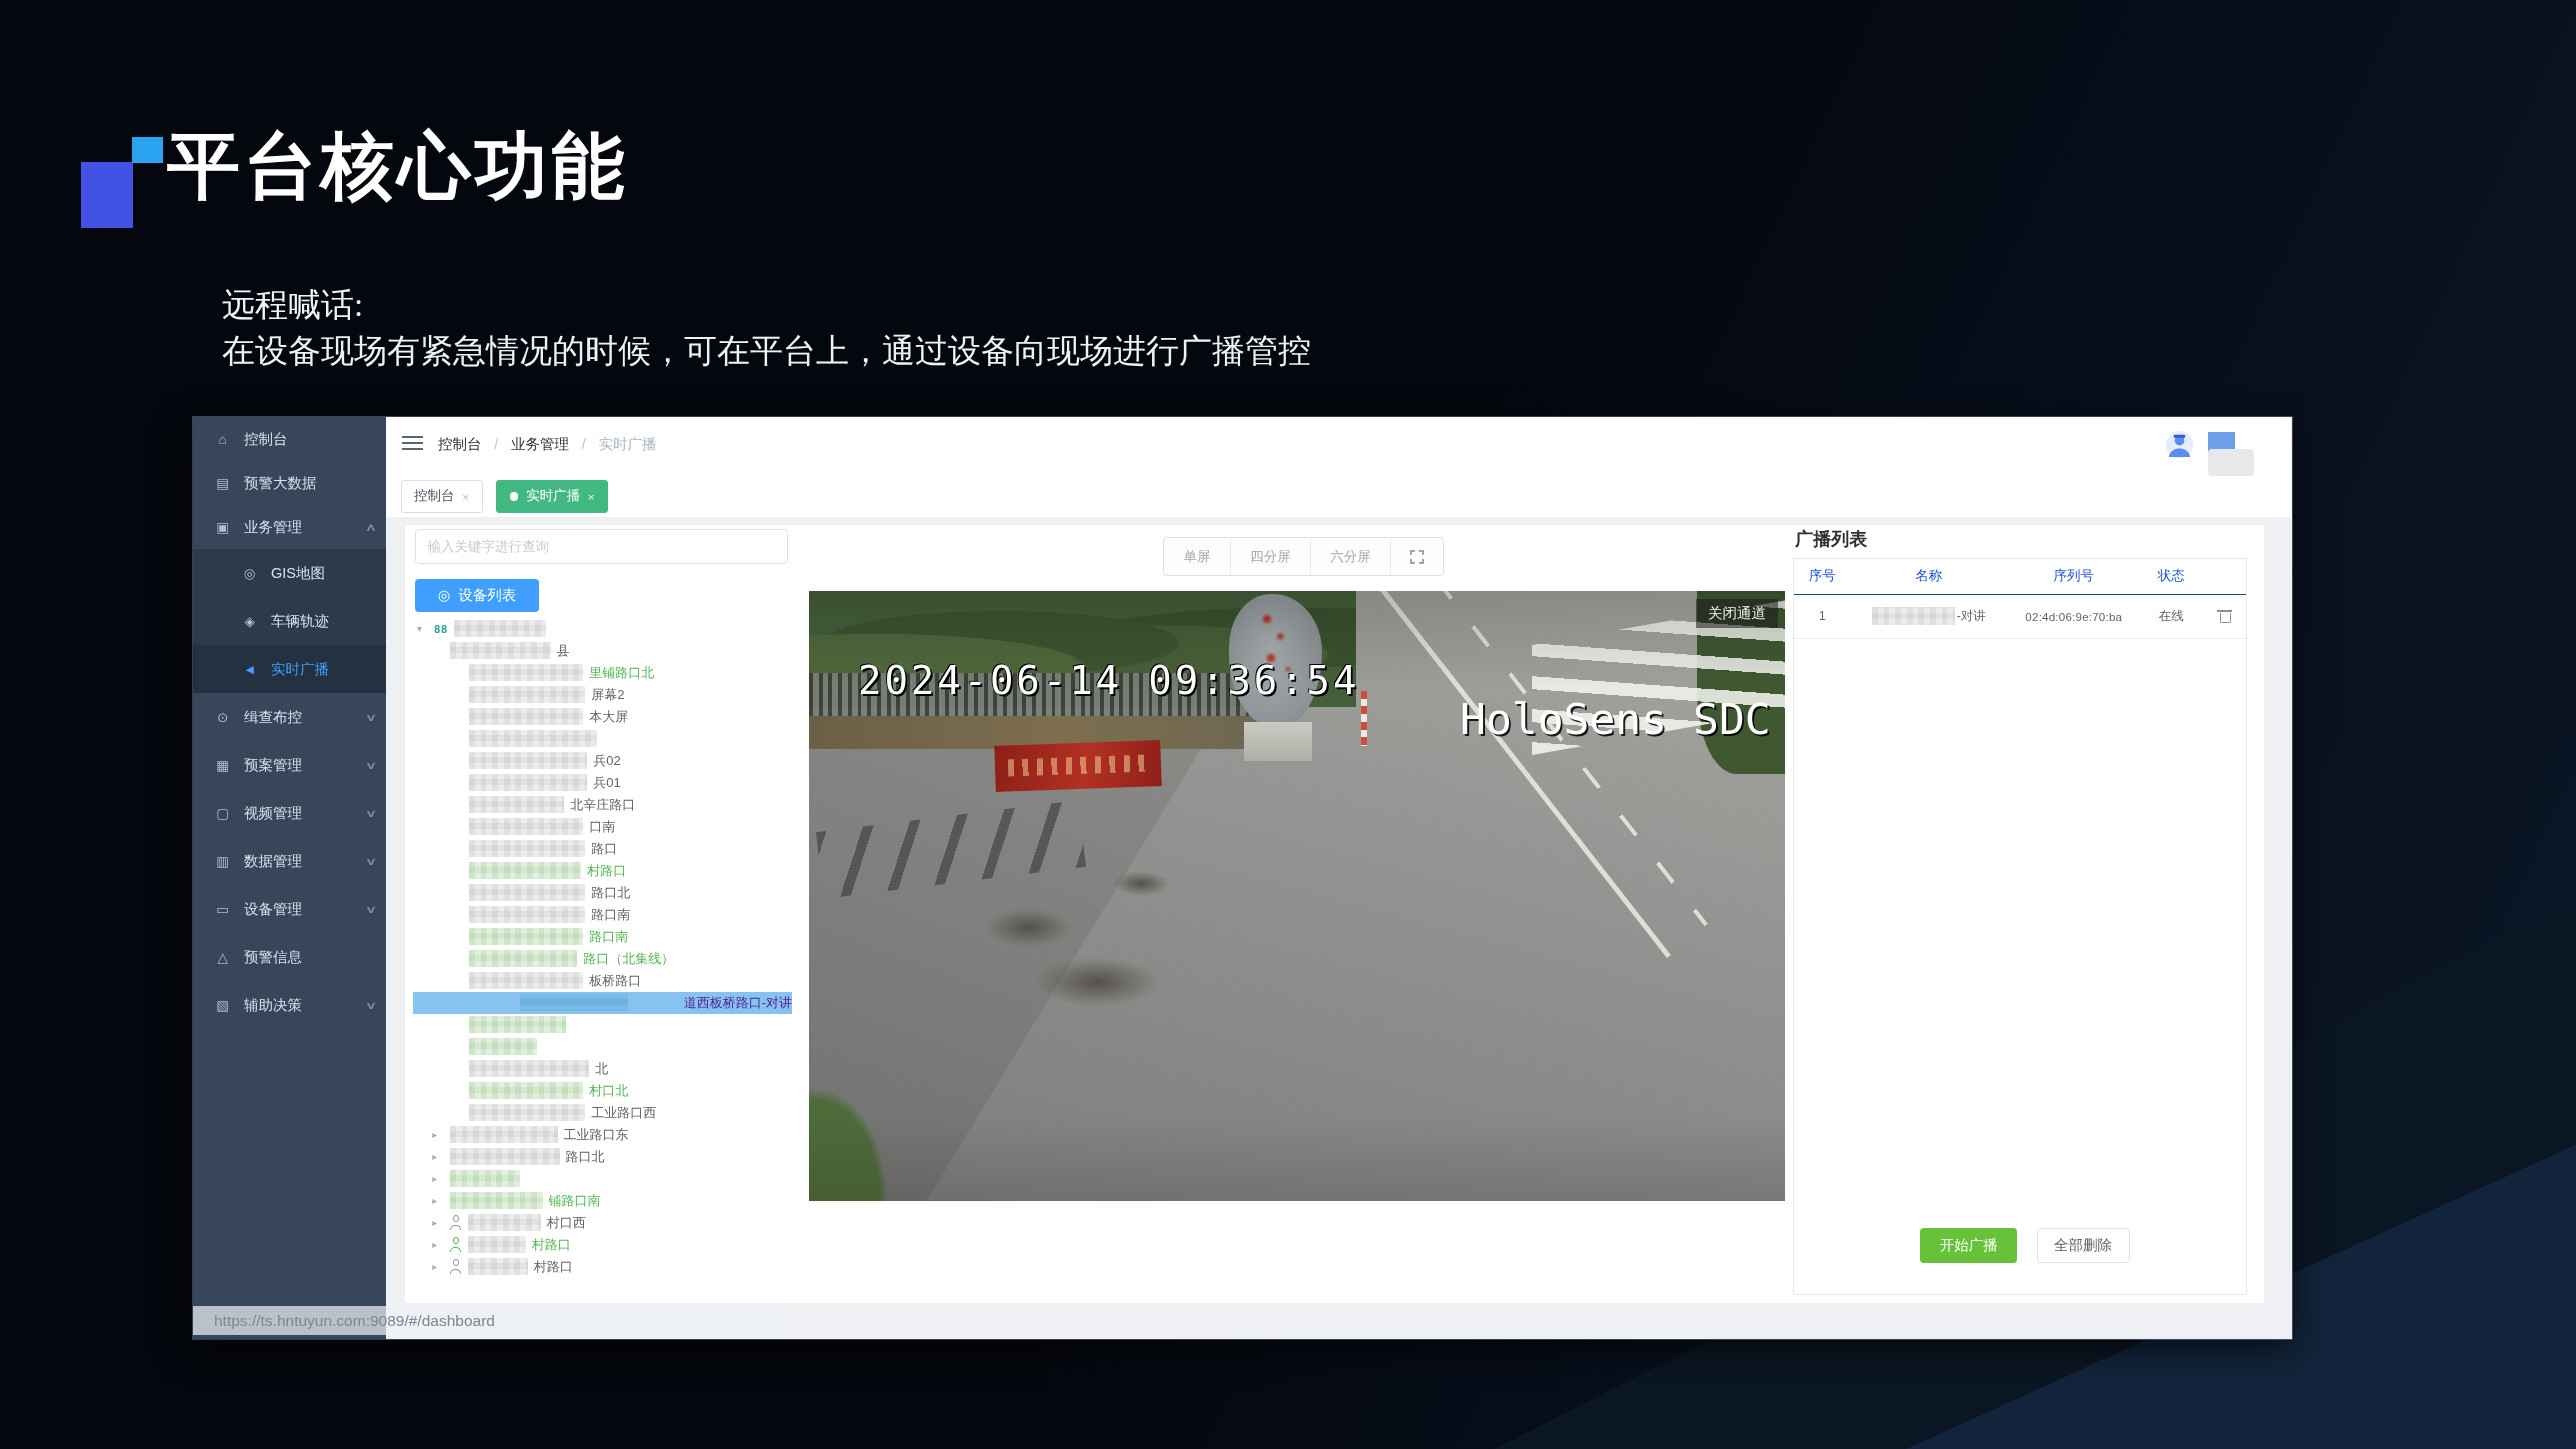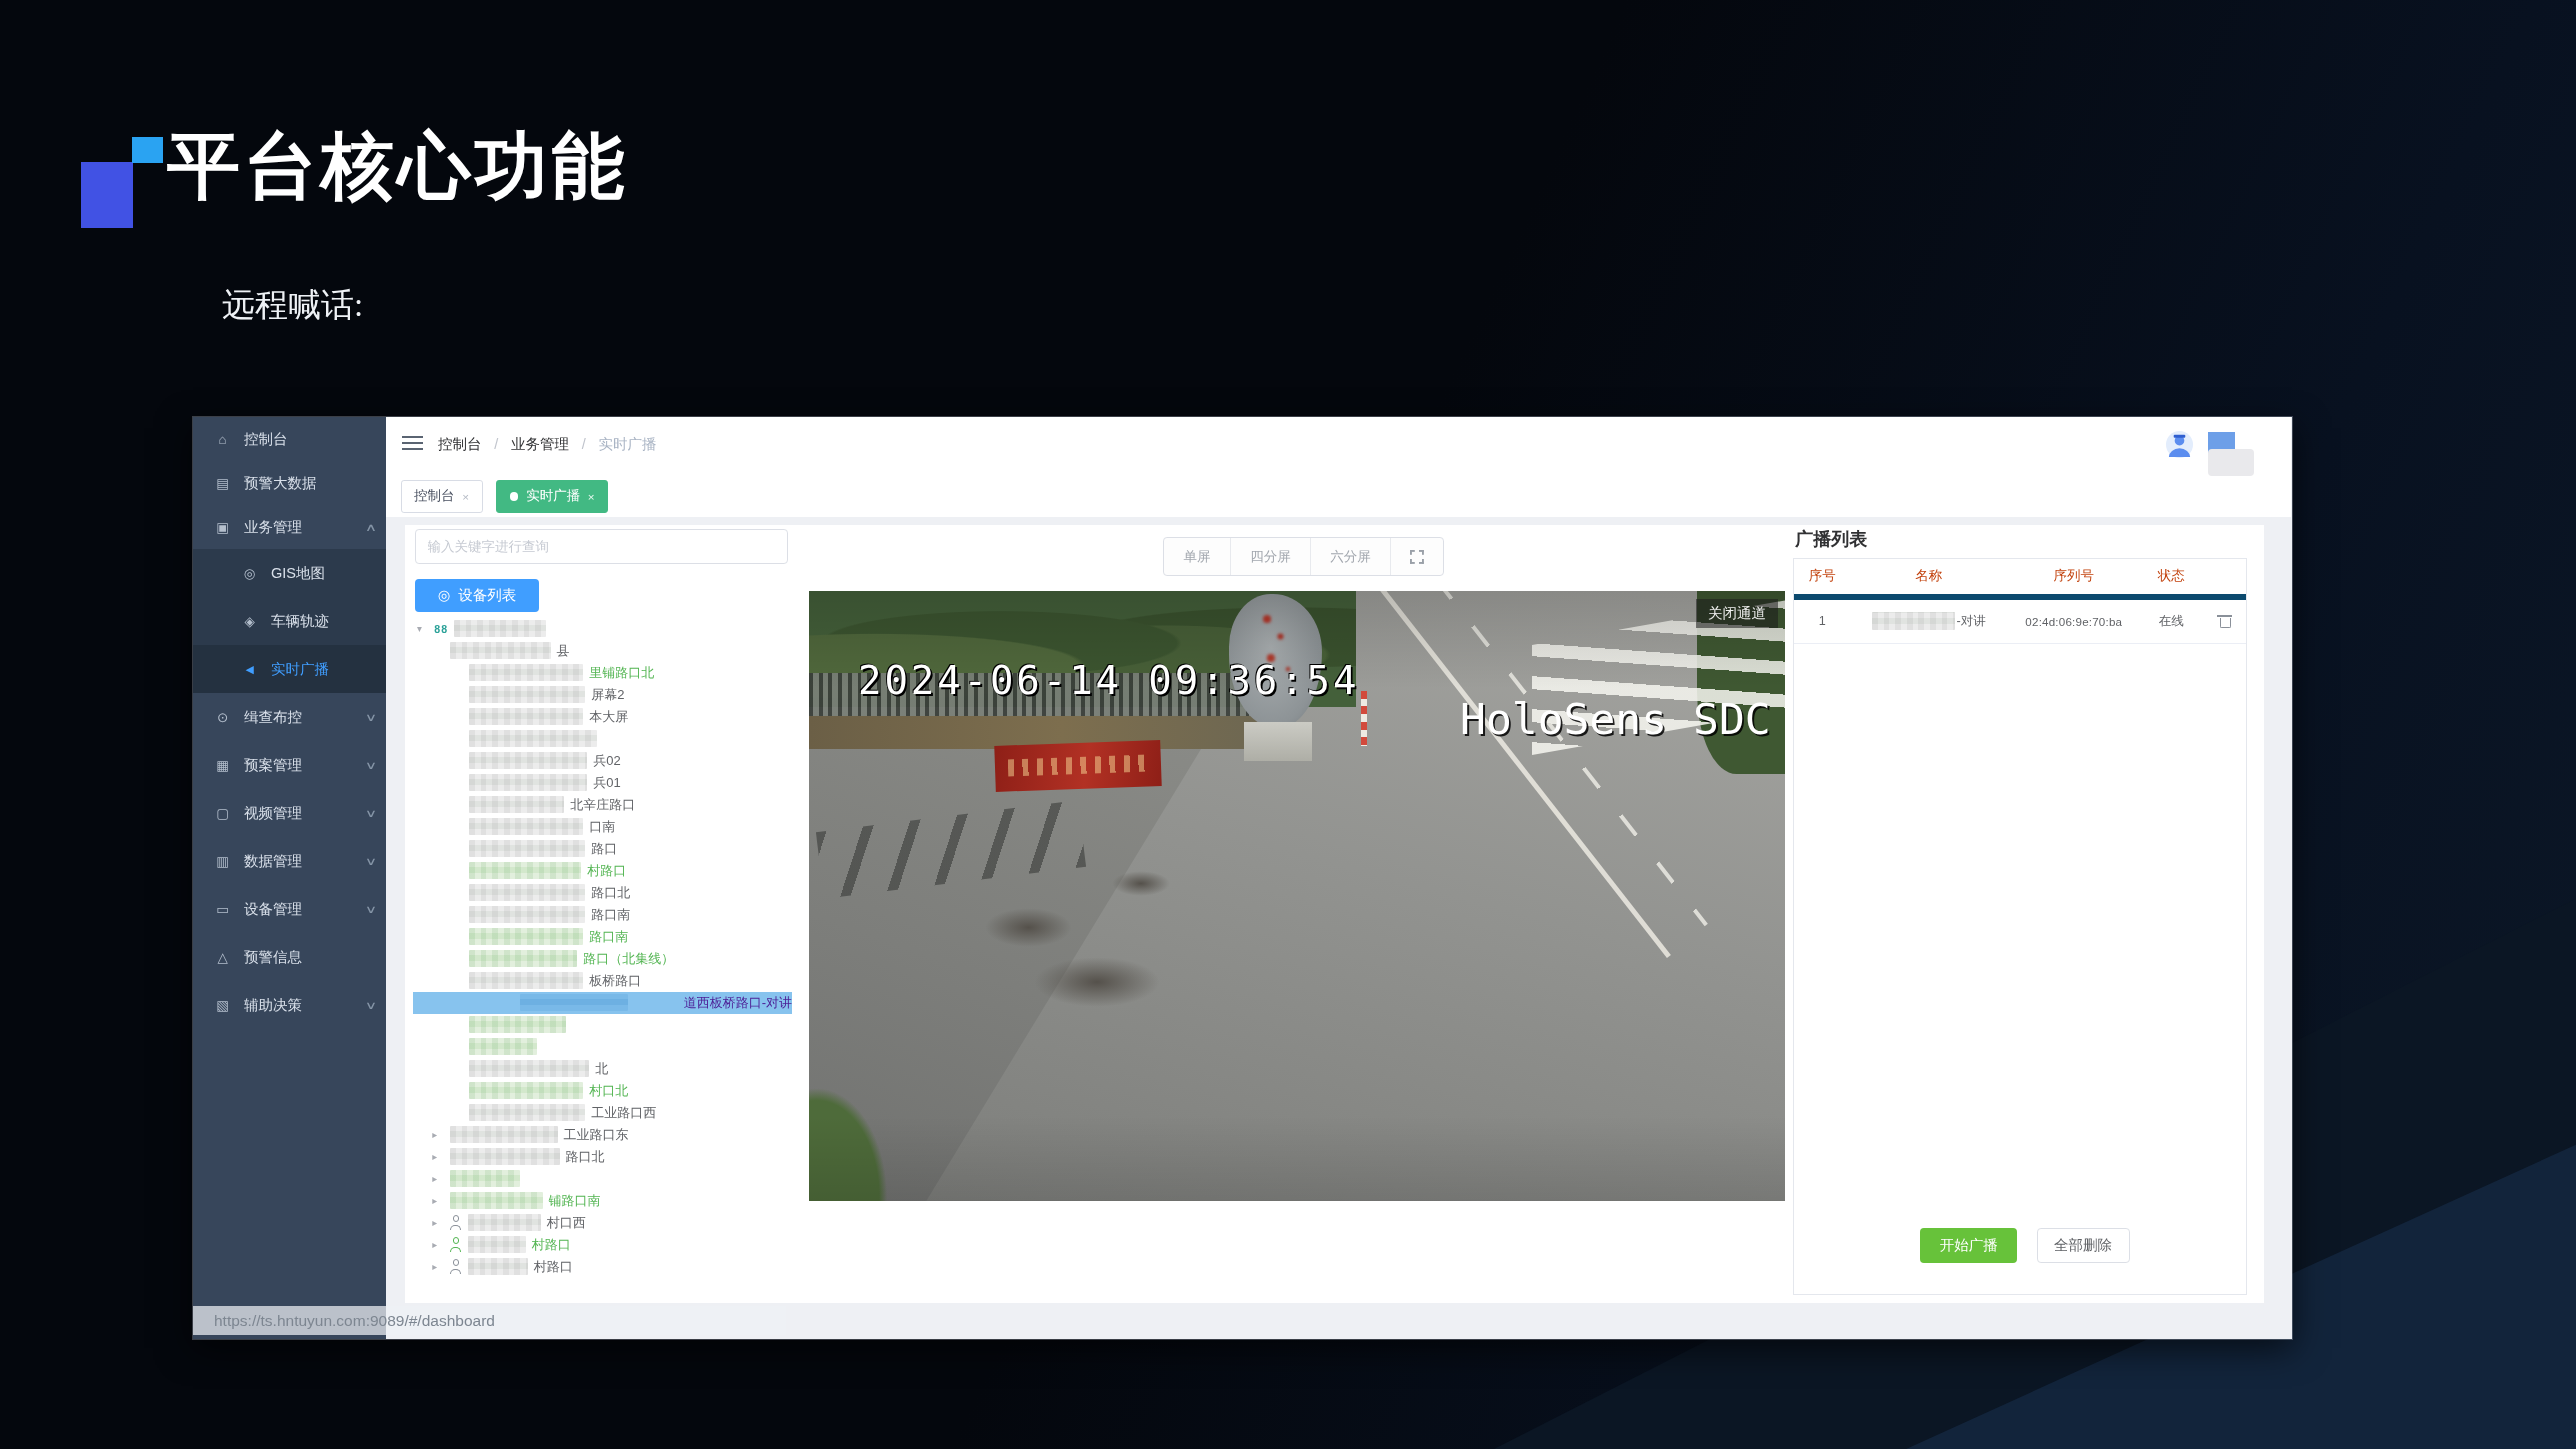--- a/index.html
+++ b/index.html
@@ -155,21 +155,21 @@
   #v-watermark{right:1.5%;top:17%;color:#fff;font-family:"DejaVu Sans Mono",monospace;
     font-size:43px;text-shadow:1.9px 1.9px 0 rgba(0,0,0,.85);margin-left:15px;}
   #v-channel-tag{right:0.8%;top:1.4%;background:rgba(28,28,28,.55);color:#eeeeee;
     font-size:14.5px;padding:4.8px 11.6px;cursor:pointer;}
 
   
   #bpanel{position:absolute;left:1388px;top:0;width:454px;bottom:7.7px;}
   #bp-title{position:absolute;left:1.9px;top:1.9px;font-size:18px;font-weight:bold;color:#303133;}
   #bp-box{position:absolute;left:0;top:33px;right:0;bottom:0;border:1px solid #e4e7ed;background:#fff;}
   .bp-grid{display:grid;grid-template-columns:56px 157px 133px 62px 1fr;align-items:center;}
-  #bp-head{height:35px;color:#c2410c;font-size:13.5px;border-bottom:6px solid #0c4a6e;}
+  #bp-head{height:35px;color:#1d4ed8;font-size:13.5px;border-bottom:1px solid #0c4a6e;}
   #bp-head div{text-align:center;}
   .bp-row{height:43px;color:#606266;font-size:12.6px;border-bottom:1px solid #ebeef5;}
   .bp-row>div{display:flex;justify-content:center;align-items:center;}
   .bp-name{gap:1.9px;}
   .bp-serial{font-size:11.6px;letter-spacing:0.2px;}
   .trash{position:relative;width:11.6px;height:13.5px;cursor:pointer;}
   .trash::before{content:"";position:absolute;left:-1.9px;top:1px;width:15.5px;height:1.9px;background:#8a9099;}
   .trash::after{content:"";position:absolute;left:1px;top:3.9px;width:9.7px;height:8.7px;
     border:1.4px solid #8a9099;border-top:none;border-radius:0 0 1.9px 1.9px;}
   #bp-actions{position:absolute;left:126px;bottom:31px;display:flex;gap:19.3px;align-items:center;}
@@ -188,20 +188,21 @@
 
 <div id="slide">
   <div class="deco" id="deco1"></div>
   <div class="deco" id="deco2"></div>
 
   <div id="bullet-big"></div>
   <div id="bullet-small"></div>
   <h1 id="page-title">平台核心功能</h1>
   <div id="desc">
     <div>远程喊话:</div>
+    <div>在设备现场有紧急情况的时候，可在平台上，通过设备向现场进行广播管控</div>
   </div>
 
   <div id="app">
 
     <div id="sidebar">
       <div id="sidebar-menu">
           <div class="side-item top3">
             <span class="si-icon">⌂</span>
             <span class="si-label">控制台</span>
           </div>

